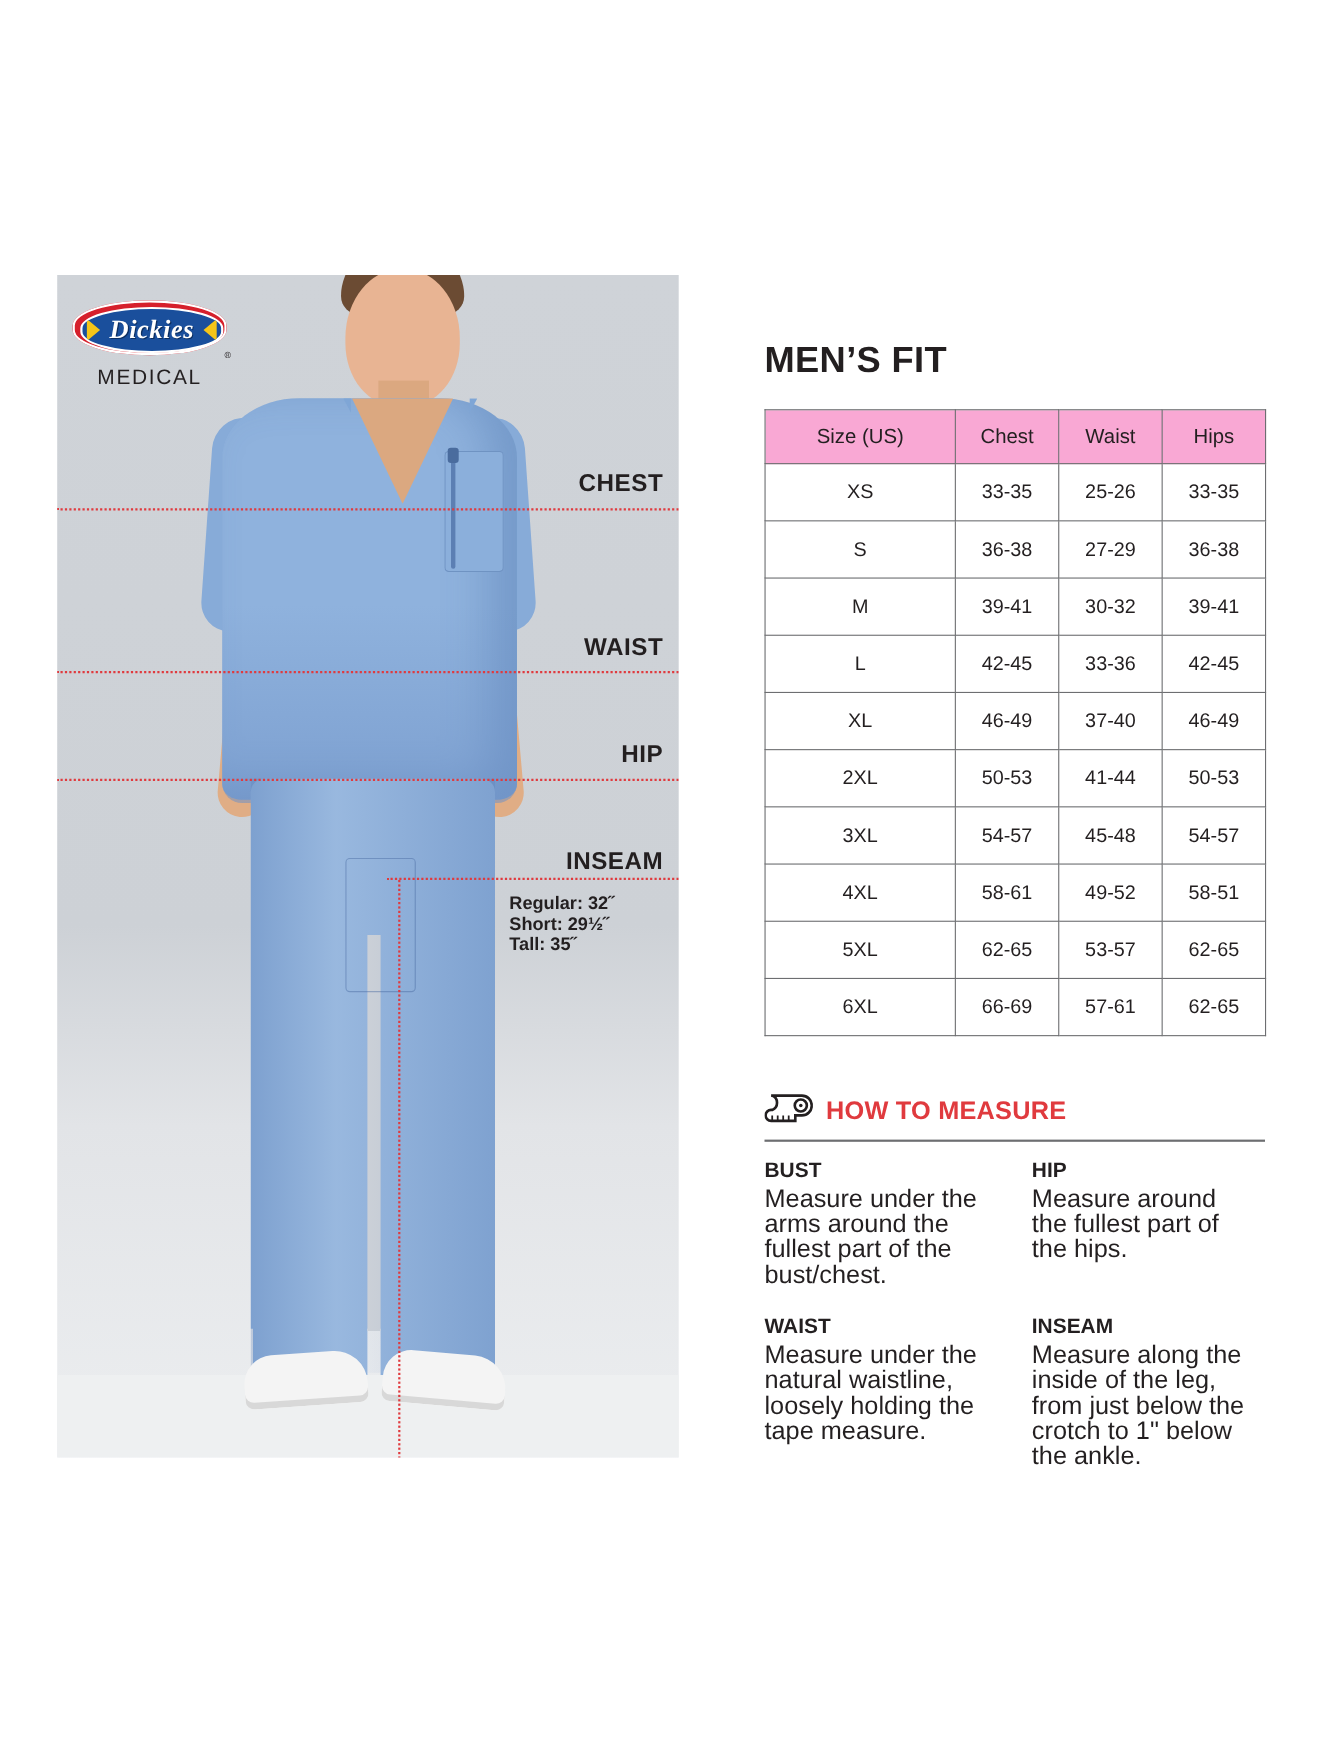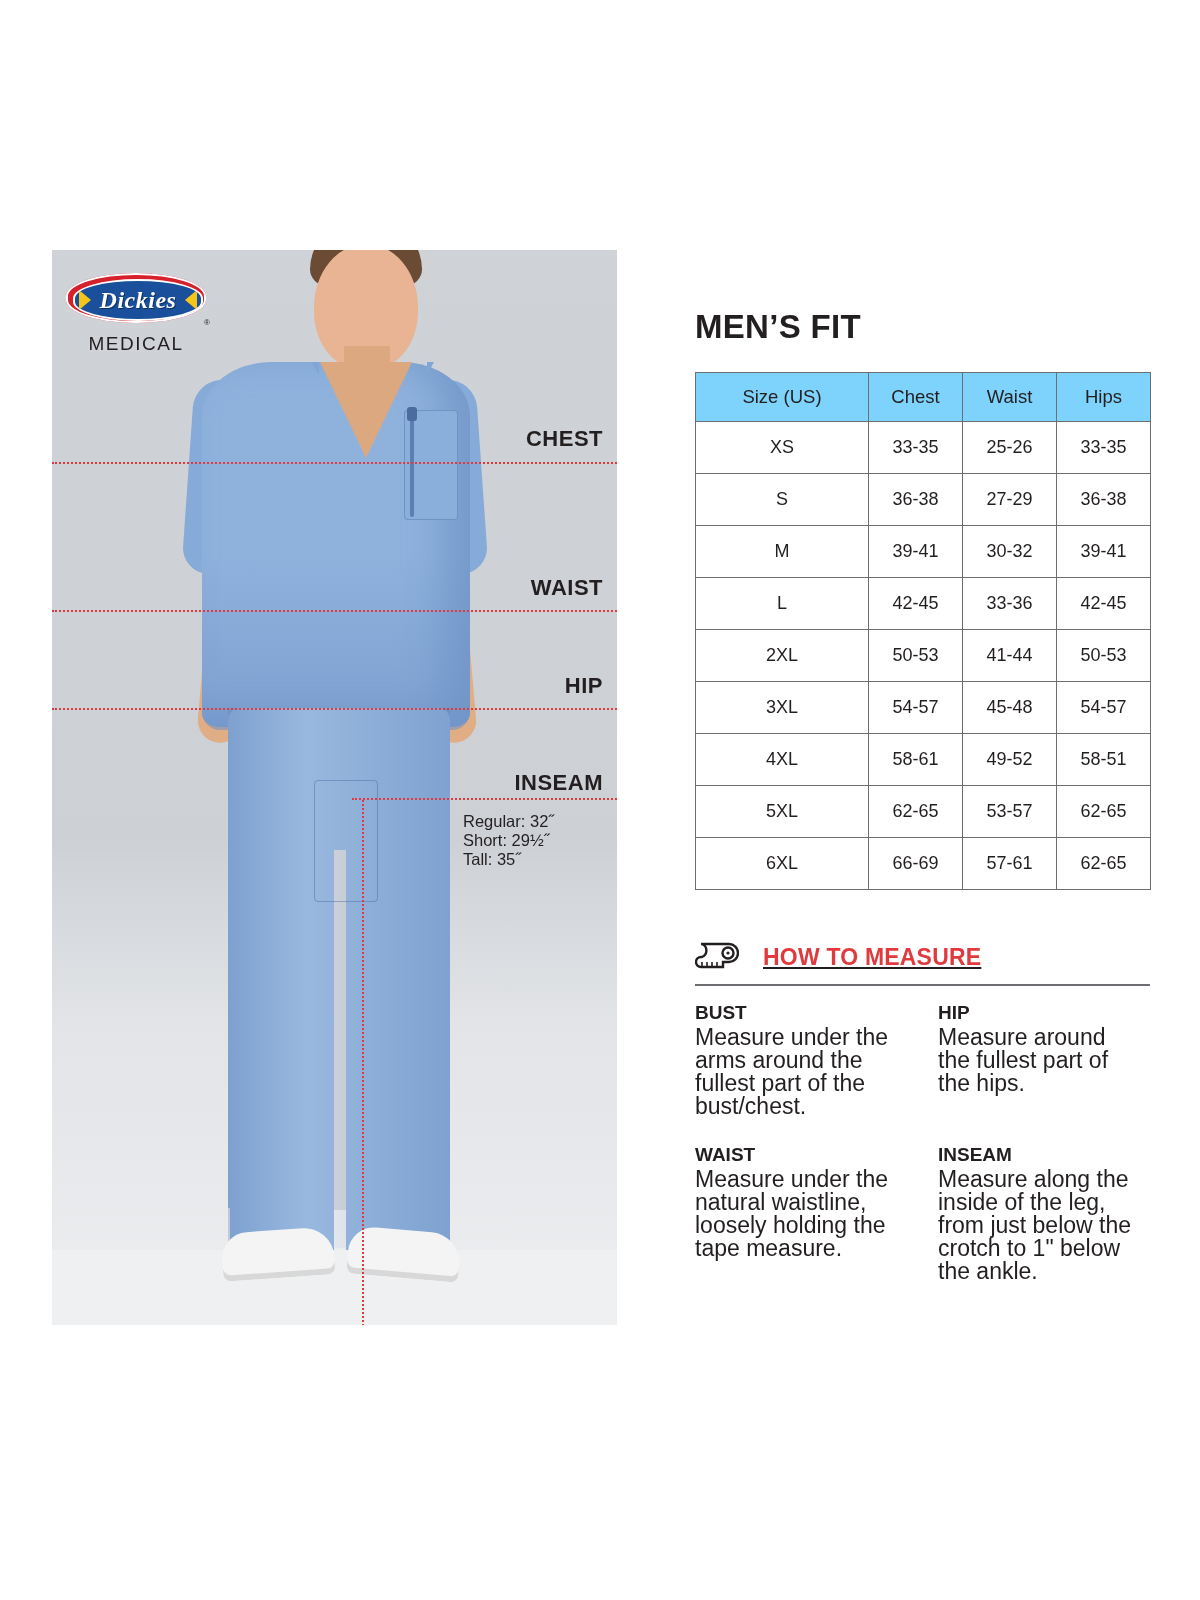--- a/index.html
+++ b/index.html
@@ -148,21 +148,21 @@
     z-index: 35;
   }
 
   #inseam-values {
     position: absolute;
     right: 14px;
     top: 562px;
     width: 140px;
     font-size: 16.5px;
     line-height: 19px;
-    font-weight: normal;
+    font-weight: bold;
     color: #231f20;
     z-index: 40;
   }
 
   
   #model { position: absolute; left: 0; top: 0; width: 565px; height: 1075px; z-index: 10; }
 
   #head {
     position: absolute; left: 262px; top: -6px;
     width: 104px; height: 126px;
@@ -305,40 +305,39 @@
     table-layout: fixed;
   }
   table#size-table th, table#size-table td {
     border: 1px solid #6d6e71;
     text-align: center;
     font-size: 18px;
     color: #231f20;
     font-weight: normal;
   }
   table#size-table th {
-    background: #7dd3fc;
+    background: #f9a8d4;
     height: 46px;
     font-size: 18.5px;
   }
   table#size-table td { height: 49px; }
   table#size-table col.c0 { width: 173px; }
   table#size-table col.c1 { width: 94px; }
   table#size-table col.c2 { width: 94px; }
   table#size-table col.c3 { width: 94px; }
 
   
   #howto {
     margin-top: 50px;
     width: 455px;
   }
   #howto-head {
     display: flex;
     align-items: center;
-    gap: 24px;
-    text-decoration: underline;
+    gap: 12px;
   }
   #tape-icon { width: 44px; height: 34px; flex: none; }
   #howto-title {
     font-size: 23px;
     font-weight: bold;
     color: #e03a3e;
     letter-spacing: 0.2px;
   }
   #howto-rule {
     margin-top: 10px;
@@ -464,20 +463,26 @@
         <td>30-32</td>
         <td>39-41</td>
       </tr>
       <tr>
         <td>L</td>
         <td>42-45</td>
         <td>33-36</td>
         <td>42-45</td>
       </tr>
       <tr>
+        <td>XL</td>
+        <td>46-49</td>
+        <td>37-40</td>
+        <td>46-49</td>
+      </tr>
+      <tr>
         <td>2XL</td>
         <td>50-53</td>
         <td>41-44</td>
         <td>50-53</td>
       </tr>
       <tr>
         <td>3XL</td>
         <td>54-57</td>
         <td>45-48</td>
         <td>54-57</td>

